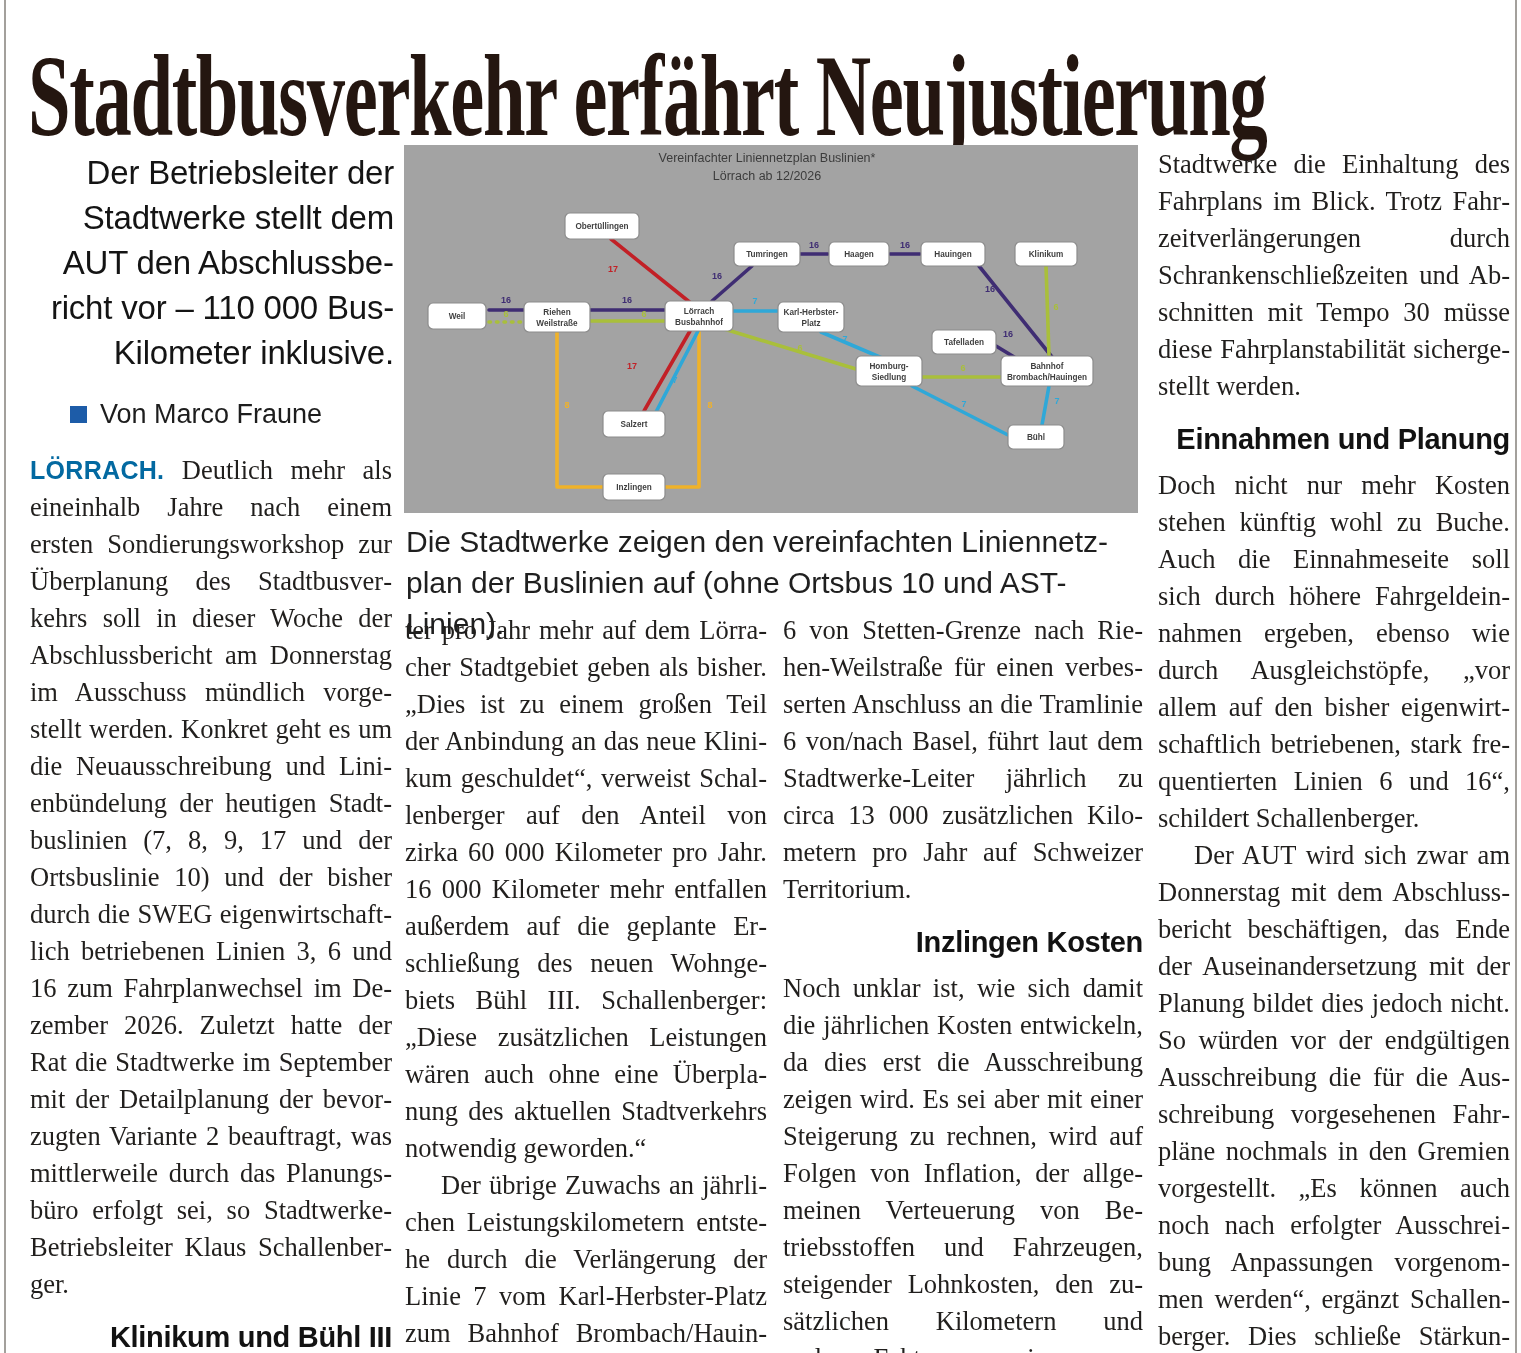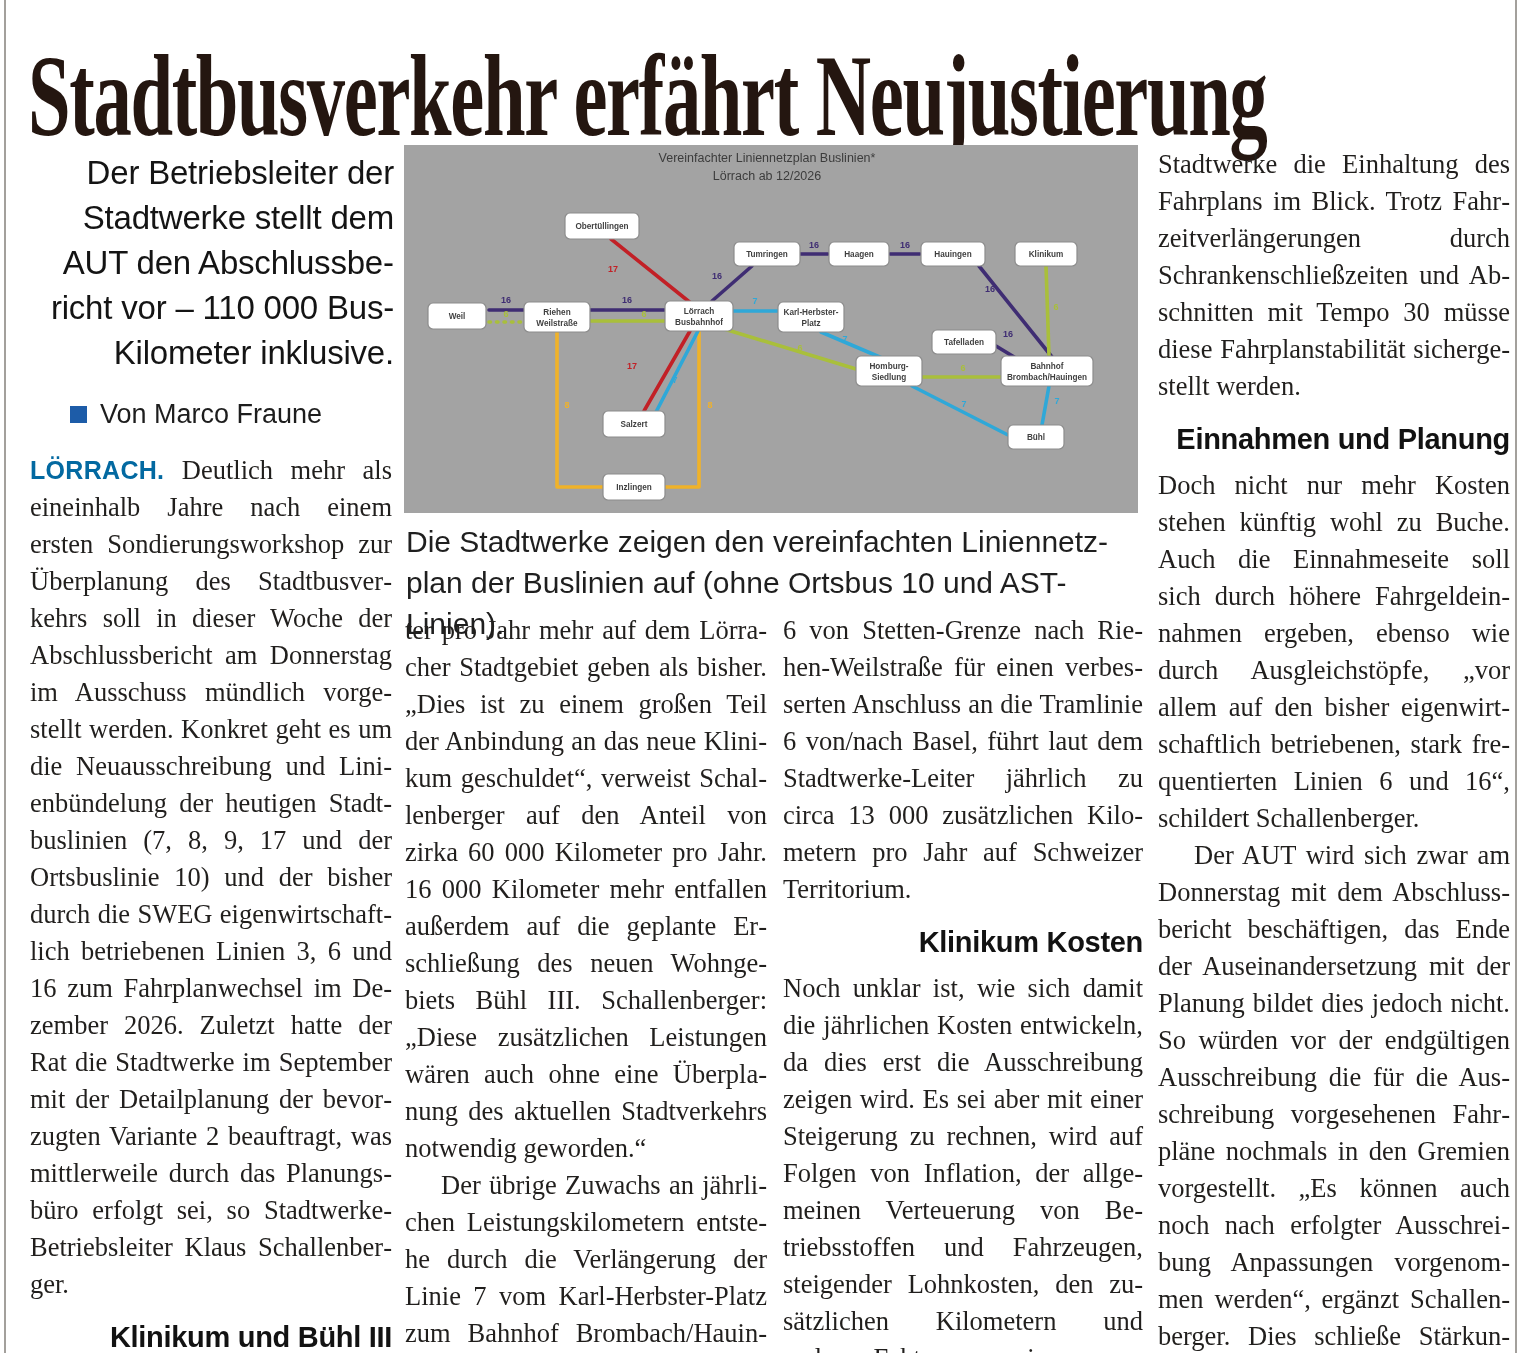--- a/index.html
+++ b/index.html
@@ -180,21 +180,21 @@
   <span>Die Stadt­wer­ke zeigen den ver­ein­fach­ten Li­ni­en­netz­plan der Bus­li­ni­en auf (ohne Ortsbus 10 und AST-Linien).</span>
 </div>
 
 <div class="col col2">
   <p>ter pro Jahr mehr auf dem Lör­ra­cher Stadt­ge­biet geben als bisher. „Dies ist zu einem gro­ßen Teil der An­bin­dung an das neue Kli­ni­kum ge­schul­det“, ver­weist Schal­len­ber­ger auf den Anteil von zirka 60&nbsp;000 Ki­lo­me­ter pro Jahr. 16&nbsp;000 Ki­lo­me­ter mehr ent­fal­len au­ßer­dem auf die ge­plan­te Er­schlie­ßung des neuen Wohn­ge­biets Bühl III. Schal­len­ber­ger: „Diese zu­sätz­li­chen Leis­tun­gen wären auch ohne eine Über­pla­nung des ak­tu­el­len Stadt­ver­kehrs not­wen­dig ge­wor­den.“</p>
   <p class="indent">Der übrige Zuwachs an jähr­li­chen Leis­tungs­ki­lo­me­tern ent­ste­he durch die Ver­län­ge­rung der Linie 7 vom Karl-Herbs­ter-Platz zum Bahnhof Brom­bach/Hau­in­gen. Die ge­for­der­te Ver­län­ge­rung der Linie</p>
 </div>
 
 <div class="col col3">
   <p>6 von Stetten-Grenze nach Rie­hen-Weil­stra­ße für einen ver­bes­ser­ten An­schluss an die Tram­li­nie 6 von/nach Basel, führt laut dem Stadt­wer­ke-Lei­ter jähr­lich zu circa 13&nbsp;000 zu­sätz­li­chen Ki­lo­me­tern pro Jahr auf Schwei­zer Ter­ri­to­ri­um.</p>
-  <p class="subhead">Klinikum Kosten</p>
+  <p class="subhead">Inzlingen Kosten</p>
   <p>Noch unklar ist, wie sich damit die jähr­li­chen Kosten ent­wi­ckeln, da dies erst die Aus­schrei­bung zeigen wird. Es sei aber mit einer Stei­ge­rung zu rechnen, wird auf Folgen von In­fla­ti­on, der all­ge­mei­nen Ver­teu­e­rung von Be­triebs­stof­fen und Fahr­zeu­gen, stei­gen­der Lohn­kos­ten, den zu­sätz­li­chen Ki­lo­me­tern und anderen Fak­to­ren ver­wie­sen.</p>
 
 </div>
 
 <div class="col col4">
   <p>Stadt­wer­ke die Ein­hal­tung des Fahr­plans im Blick. Trotz Fahr­zeit­ver­län­ge­run­gen durch Schran­ken­schließ­zei­ten und Ab­schnit­ten mit Tempo 30 müsse diese Fahr­plan­sta­bi­li­tät si­cher­ge­stellt werden.</p>
   <p class="subhead">Einnahmen und Planung</p>
   <p>Doch nicht nur mehr Kosten stehen künftig wohl zu Buche. Auch die Ein­nah­me­sei­te soll sich durch höhere Fahr­geld­ein­nah­men ergeben, ebenso wie durch Aus­gleichs­töp­fe, „vor allem auf den bisher ei­gen­wirt­schaft­lich be­trie­be­nen, stark fre­quen­tier­ten Linien 6 und 16“, schil­dert Schal­len­ber­ger.</p>
   <p class="indent">Der AUT wird sich zwar am Don­ners­tag mit dem Ab­schluss­be­richt be­schäf­ti­gen, das Ende der Aus­ein­an­der­set­zung mit der Planung bildet dies jedoch nicht. So würden vor der end­gül­ti­gen Aus­schrei­bung die für die Aus­schrei­bung vor­ge­se­he­nen Fahr­plä­ne noch­mals in den Gremien vor­ge­stellt. „Es können auch noch nach er­folg­ter Aus­schrei­bung An­pas­sun­gen vor­ge­nom­men werden“, ergänzt Schal­len­ber­ger. Dies schlie­ße Stär­kun­gen/Schwä­chun­gen von Linien zu be­stimm­ten Ta­ges­zei­ten ebenso ein wie ge­ring­fü­gi­ge Än­de­run­gen an der Li­ni­en­füh­rung.</p>
 </div>

